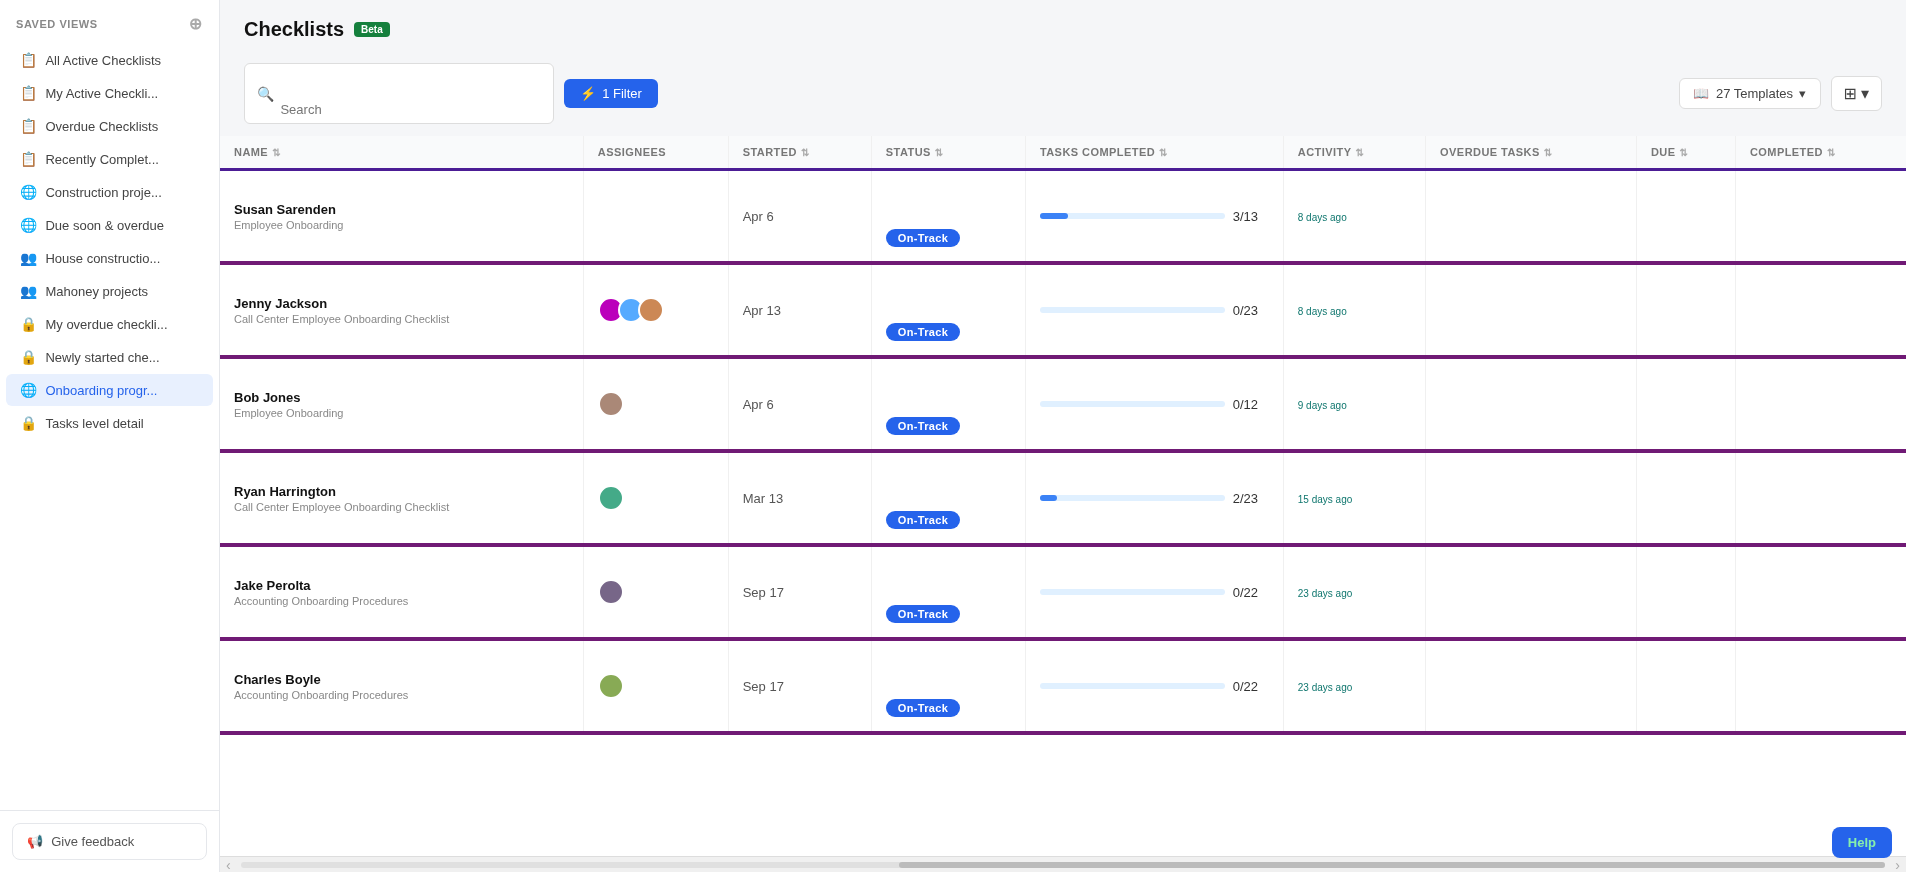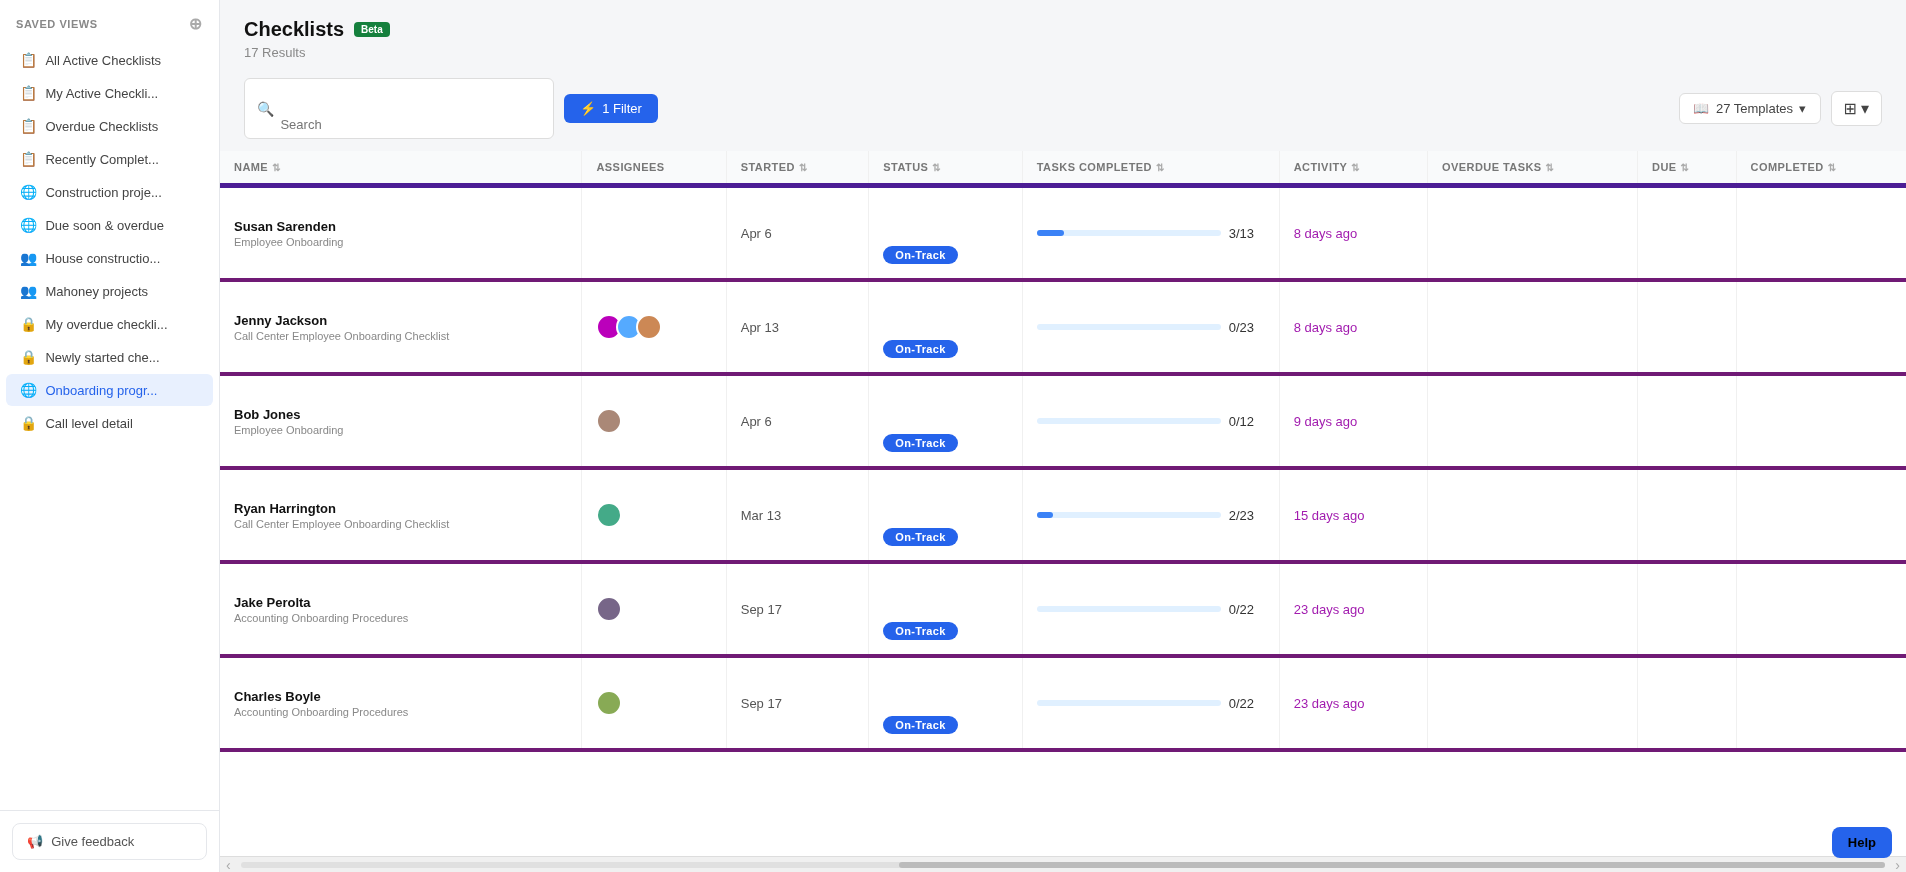--- a/index.html
+++ b/index.html
@@ -33,21 +33,21 @@
     .search-box input { border: none; outline: none; font-size: 13px; color: #555; width: 100%; background: transparent; margin-top: 32px; }
     .search-icon-svg { color: #999; font-size: 14px; }
     .filter-btn { display: flex; align-items: center; gap: 6px; padding: 7px 16px; background: #2563eb; color: #fff; border: none; border-radius: 6px; cursor: pointer; font-size: 13px; font-weight: 500; }
     .spacer { flex: 1; }
     .templates-btn { display: flex; align-items: center; gap: 6px; padding: 7px 14px; background: #fff; border: 1px solid #ddd; border-radius: 6px; cursor: pointer; font-size: 13px; color: #444; }
     .view-toggle { display: flex; align-items: center; padding: 7px 12px; background: #fff; border: 1px solid #ddd; border-radius: 6px; cursor: pointer; font-size: 16px; color: #444; gap: 4px; }
 
     
     .table-container { flex: 1; overflow: auto; background: #fff; margin: 0 0 0 0; position: relative; }
     .checklist-table { width: 100%; border-collapse: collapse; min-width: 1300px; }
-    .checklist-table thead tr { border-bottom: 5px solid #4c1d95; background: #f9fafb; }
+    .checklist-table thead tr { border-bottom: 3px solid #4c1d95; background: #f9fafb; }
     .checklist-table th { padding: 10px 14px; text-align: left; font-size: 11px; font-weight: 600; color: #777; letter-spacing: 0.04em; white-space: nowrap; border-right: 1px solid #f0f0f0; user-select: none; }
     .checklist-table th:last-child { border-right: none; }
     .th-sort { display: inline-flex; align-items: center; gap: 4px; cursor: pointer; }
     .sort-icon { font-size: 10px; color: #aaa; }
     .checklist-table tbody tr { border-bottom: 4px solid #701a75; cursor: pointer; }
     .checklist-table td { padding: 14px 14px; vertical-align: middle; border-right: 1px solid #f0f0f0; }
     .checklist-table td:last-child { border-right: none; }
 
     .checklist-name { font-weight: 600; font-size: 13px; color: #111; }
     .checklist-sub { font-size: 11px; color: #888; margin-top: 2px; }
@@ -57,34 +57,34 @@
     .avatar:first-child { margin-left: 0; }
 
     .status-badge { display: inline-flex; align-items: center; padding: 3px 12px; border-radius: 20px; font-size: 11px; font-weight: 700; letter-spacing: 0.03em; margin-top: 44px; }
     .status-on-track { background: #2563eb; color: #fff; }
 
     .progress-bar-wrap { display: flex; align-items: center; gap: 8px; }
     .progress-bar-bg { flex: 1; height: 6px; background: #e0f0ff; border-radius: 3px; min-width: 100px; }
     .progress-bar-fill { height: 100%; background: #3b82f6; border-radius: 3px; }
 
     .tasks-count { font-size: 13px; color: #333; white-space: nowrap; min-width: 36px; }
-    .activity-text { font-size: 13px; color: #a21caf; white-space: nowrap; text-align: center; }
+    .activity-text { font-size: 10px; color: #0f766e; white-space: nowrap; text-align: center; }
 
     
     .table-container::-webkit-scrollbar { height: 8px; width: 6px; }
     .table-container::-webkit-scrollbar-track { background: #f1f1f1; }
     .table-container::-webkit-scrollbar-thumb { background: #ccc; border-radius: 4px; }
 
     
     .scroll-indicator { height: 16px; background: #f0f0f0; border-top: 1px solid #ddd; display: flex; align-items: center; }
     .scroll-track { flex: 1; margin: 0 4px; height: 6px; background: #e0e0e0; border-radius: 3px; position: relative; }
     .scroll-thumb { position: absolute; left: 40%; width: 60%; height: 100%; background: #bbb; border-radius: 3px; }
 
     
-    .help-btn { position: fixed; bottom: 14px; right: 14px; background: #2563eb; color: #000000; padding: 8px 16px; border-radius: 8px; font-size: 13px; font-weight: 600; cursor: pointer; border: none; }
+    .help-btn { position: fixed; bottom: 14px; right: 14px; background: #2563eb; color: #86efac; padding: 8px 16px; border-radius: 8px; font-size: 13px; font-weight: 600; cursor: pointer; border: none; }
   </style>
 </head>
 <body>
 
 <aside class="sidebar">
   <div class="sidebar-header">
     <span>SAVED VIEWS</span>
     <span class="sidebar-add-btn">⊕</span>
   </div>
   <nav id="sidebar-nav">
@@ -127,39 +127,38 @@
       <div class="sidebar-item">
       <span class="sidebar-item-icon">🔒</span>
       <span class="sidebar-item-label">Newly started che...</span>
     </div>
       <div class="sidebar-item active">
       <span class="sidebar-item-icon">🌐</span>
       <span class="sidebar-item-label">Onboarding progr...</span>
     </div>
       <div class="sidebar-item">
       <span class="sidebar-item-icon">🔒</span>
-      <span class="sidebar-item-label">Call level detail</span>
+      <span class="sidebar-item-label">Tasks level detail</span>
     </div>
     </nav>
   <div class="sidebar-footer">
     <button class="feedback-btn">
       <span>📢</span>
       <span>Give feedback</span>
     </button>
   </div>
 </aside>
 
 <main class="main">
 
   <div class="page-header">
     <div class="page-title">
       <h1>Checklists</h1>
       <span class="beta-badge">Beta</span>
     </div>
-    <div class="results-count">17 Results</div>
   </div>
 
   <div class="toolbar">
     <div class="search-box">
       <span class="search-icon-svg">🔍</span>
       <input type="text" placeholder="Search" style="">
     </div>
     <button class="filter-btn">
       <span>⚡</span>
       <span>1 Filter</span>

